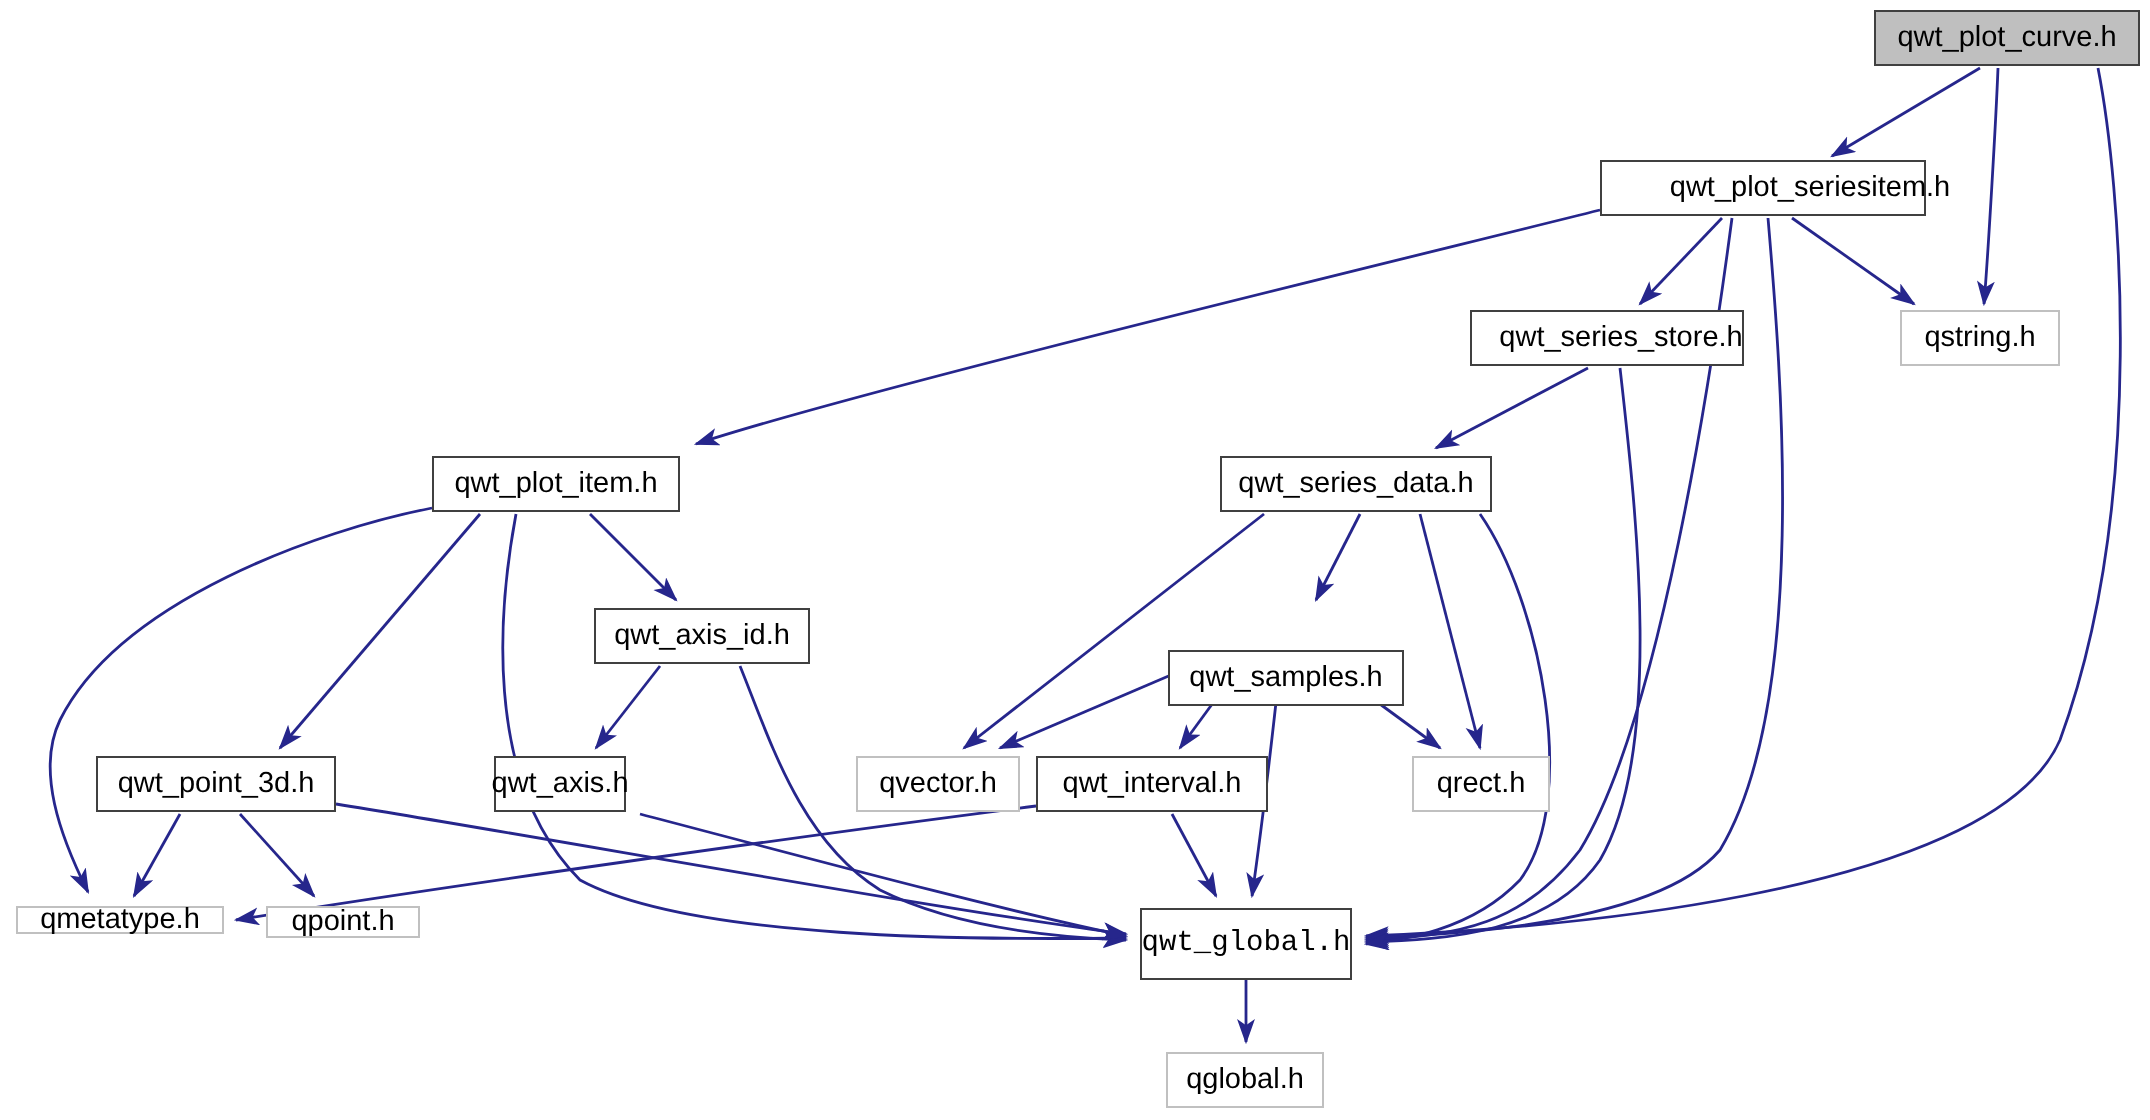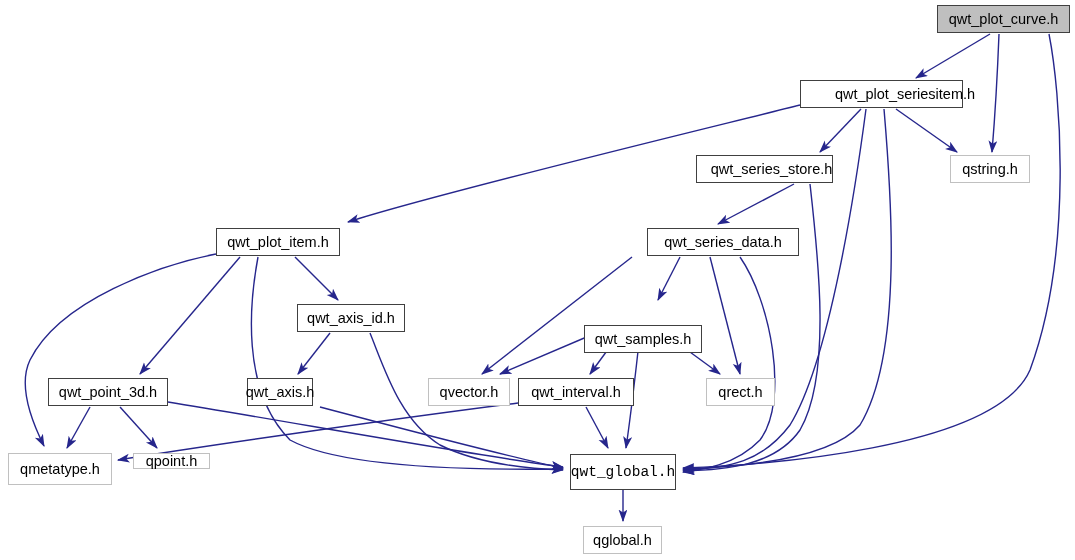--- a/index.html
+++ b/index.html
@@ -69,30 +69,30 @@
         <path d="M 320,407 C 400,428 500,455 563,468" marker-end="url(#ah)"></path>
         <path d="M 586,407 L 608,448" marker-end="url(#ah)"></path>
         <path d="M 518,403 C 400,418 210,445 118,460" marker-end="url(#ah)"></path>
         <path d="M 623,482 L 623,521" marker-end="url(#ah)"></path>
       </g>
   </svg>
 
   <div id="node-layer">
       <div class="node root" style="left: 937px; top: 5px; width: 133px; height: 28px;">qwt_plot_curve.h</div>
       <div class="node lib" style="left: 800px; top: 80px; width: 163px; height: 28px; padding-left: 47px;">qwt_plot_seriesitem.h</div>
-      <div class="node lib" style="left: 696px; top: 155px; width: 137px; height: 28px; padding-left: 14px;">qwt_series_store.h</div>
+      <div class="node lib" style="left: 735px; top: 155px; width: 137px; height: 28px; padding-left: 14px;">qwt_series_store.h</div>
       <div class="node ext" style="left: 950px; top: 155px; width: 80px; height: 28px;">qstring.h</div>
       <div class="node lib" style="left: 216px; top: 228px; width: 124px; height: 28px;">qwt_plot_item.h</div>
-      <div class="node lib" style="left: 647px; top: 228px; width: 152px; height: 28px;">qwt_series_data.h</div>
+      <div class="node lib" style="left: 610px; top: 228px; width: 136px; height: 28px;">qwt_series_data.h</div>
       <div class="node lib" style="left: 297px; top: 304px; width: 108px; height: 28px;">qwt_axis_id.h</div>
       <div class="node lib" style="left: 584px; top: 304px; width: 118px; height: 28px; margin-top: 21px;">qwt_samples.h</div>
       <div class="node lib" style="left: 48px; top: 378px; width: 120px; height: 28px;">qwt_point_3d.h</div>
       <div class="node lib" style="left: 247px; top: 378px; width: 66px; height: 28px;">qwt_axis.h</div>
       <div class="node ext" style="left: 412px; top: 378px; width: 82px; height: 28px; margin-left: 16px;">qvector.h</div>
       <div class="node lib" style="left: 518px; top: 378px; width: 116px; height: 28px;">qwt_interval.h</div>
       <div class="node ext" style="left: 706px; top: 378px; width: 69px; height: 28px;">qrect.h</div>
-      <div class="node ext" style="left: 8px; top: 453px; width: 104px; height: 32px;">qmetatype.h</div>
+      <div class="node ext" style="left: 8px; top: 453px; width: 104px; height: 14px;">qmetatype.h</div>
       <div class="node ext" style="left: 133px; top: 453px; width: 77px; height: 16px;">qpoint.h</div>
       <div class="node lib" style="left: 570px; top: 454px; width: 106px; height: 36px; font-family: Liberation Mono, monospace;">qwt_global.h</div>
       <div class="node ext" style="left: 583px; top: 526px; width: 79px; height: 28px;">qglobal.h</div>
     </div>
 
 </div>
 
 </body></html>

